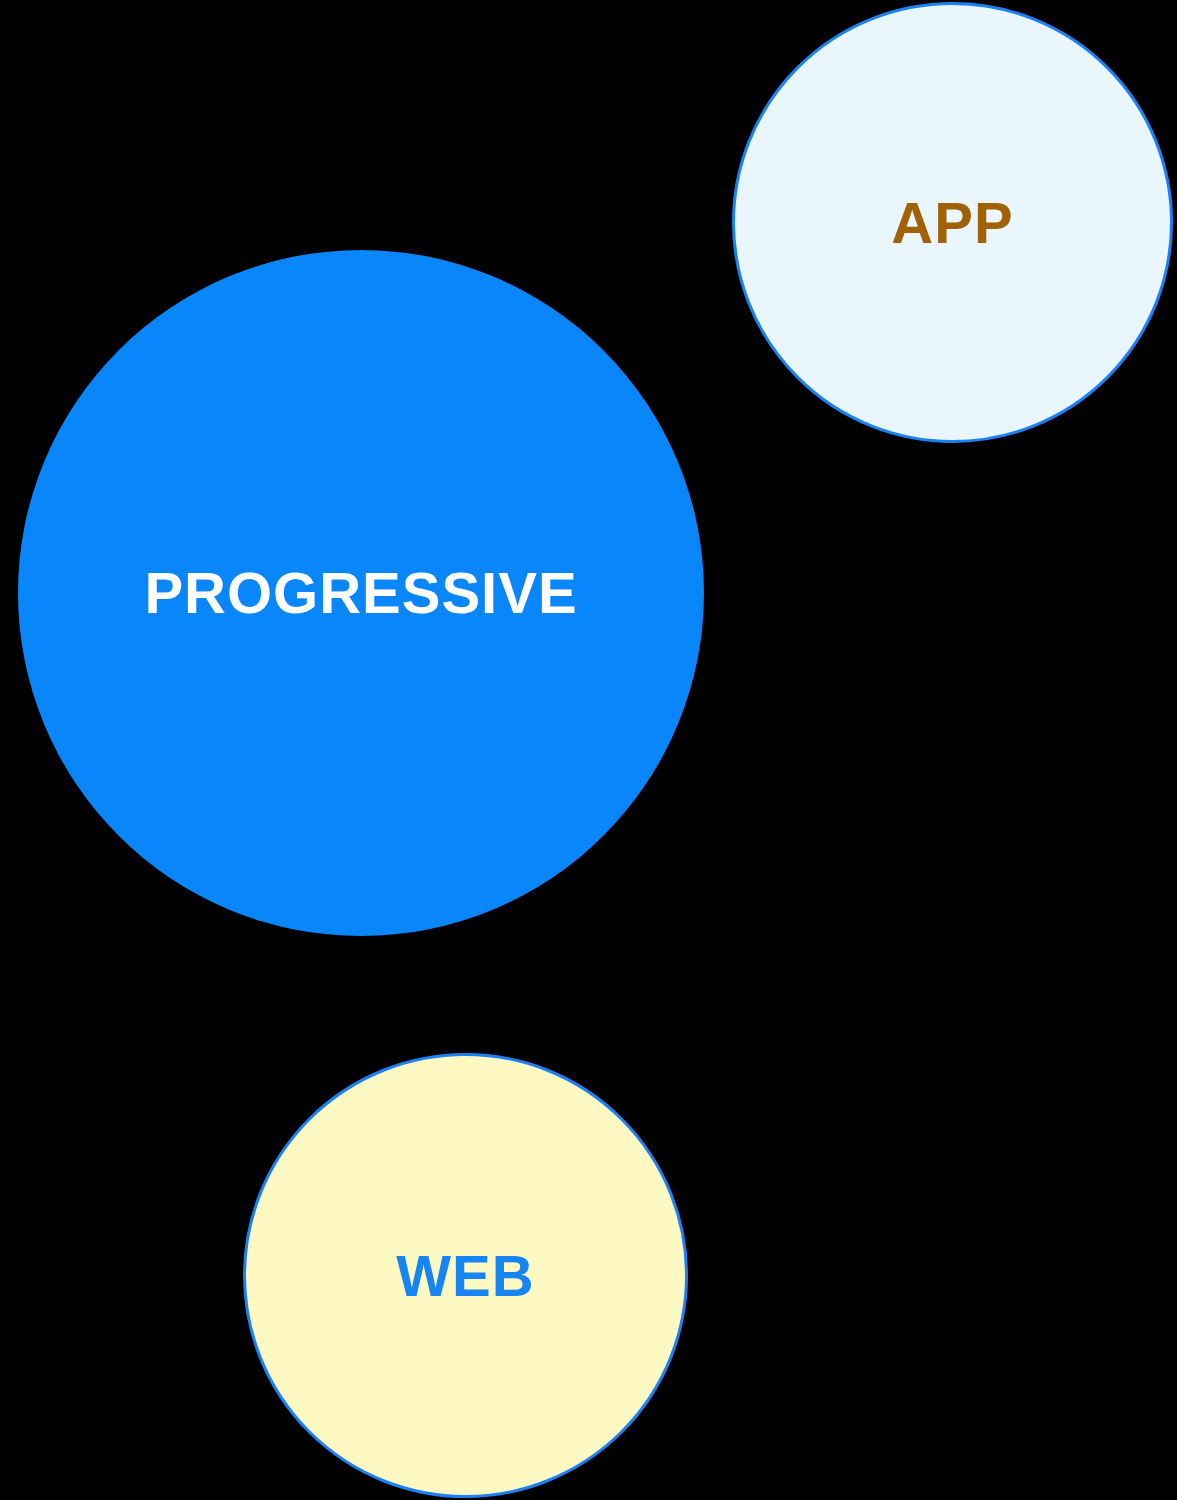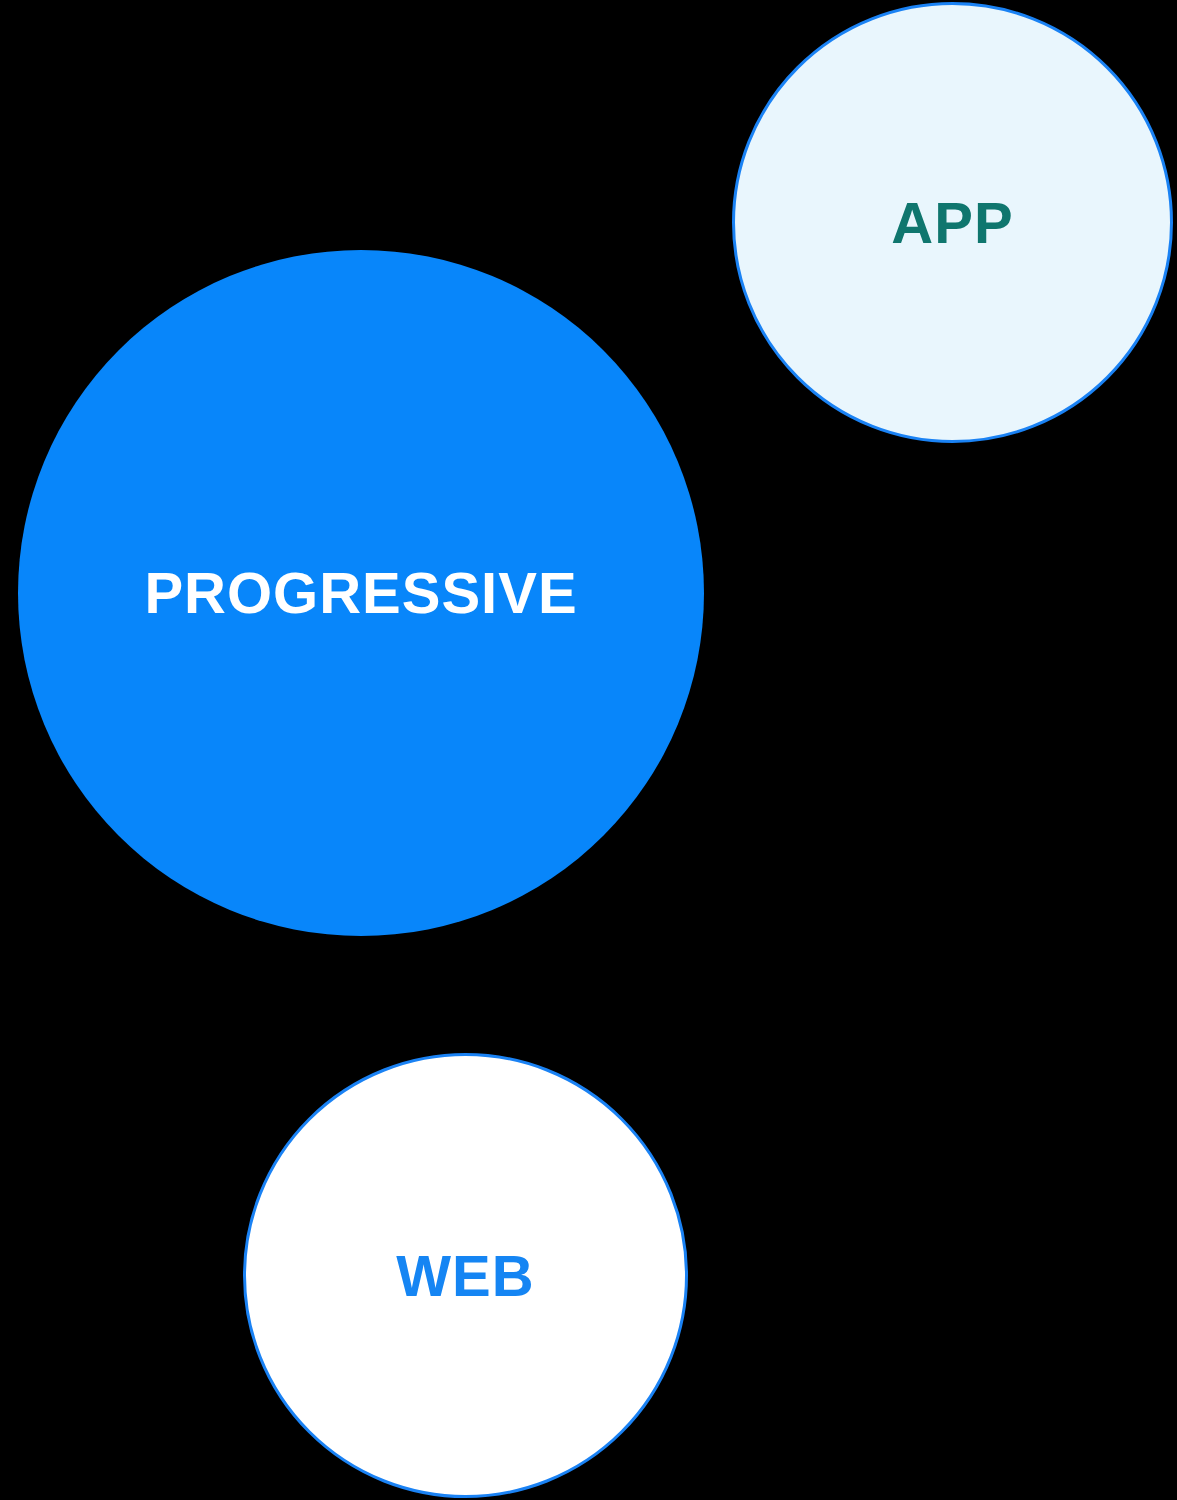--- a/index.html
+++ b/index.html
@@ -37,21 +37,21 @@
 </style>
 </head>
 <body style="background: rgb(0, 0, 0);">
 
 <div class="canvas">
 
   <div class="circle" style="left: 18px; top: 250px; width: 686px; height: 686px; background: rgb(8, 134, 250); color: rgb(255, 255, 255);">
     <span class="label">PROGRESSIVE</span>
   </div>
 
-  <div class="circle" style="left: 732px; top: 2px; width: 441px; height: 441px; background: rgb(233, 246, 253); color: #0f766e; border: 3px solid rgb(26, 130, 244);">
+  <div class="circle" style="left: 732px; top: 2px; width: 441px; height: 441px; background: rgb(233, 246, 253); color: #a16207; border: 3px solid rgb(26, 130, 244);">
     <span class="label">APP</span>
   </div>
 
-  <div class="circle" style="left: 243px; top: 1053px; width: 445px; height: 445px; background: #ffffff; color: rgb(21, 133, 243); border: 3px solid rgb(26, 130, 244);">
+  <div class="circle" style="left: 243px; top: 1053px; width: 445px; height: 445px; background: #fef9c3; color: rgb(21, 133, 243); border: 3px solid rgb(26, 130, 244);">
     <span class="label">WEB</span>
   </div>
 
 </div>
 
 </body></html>

